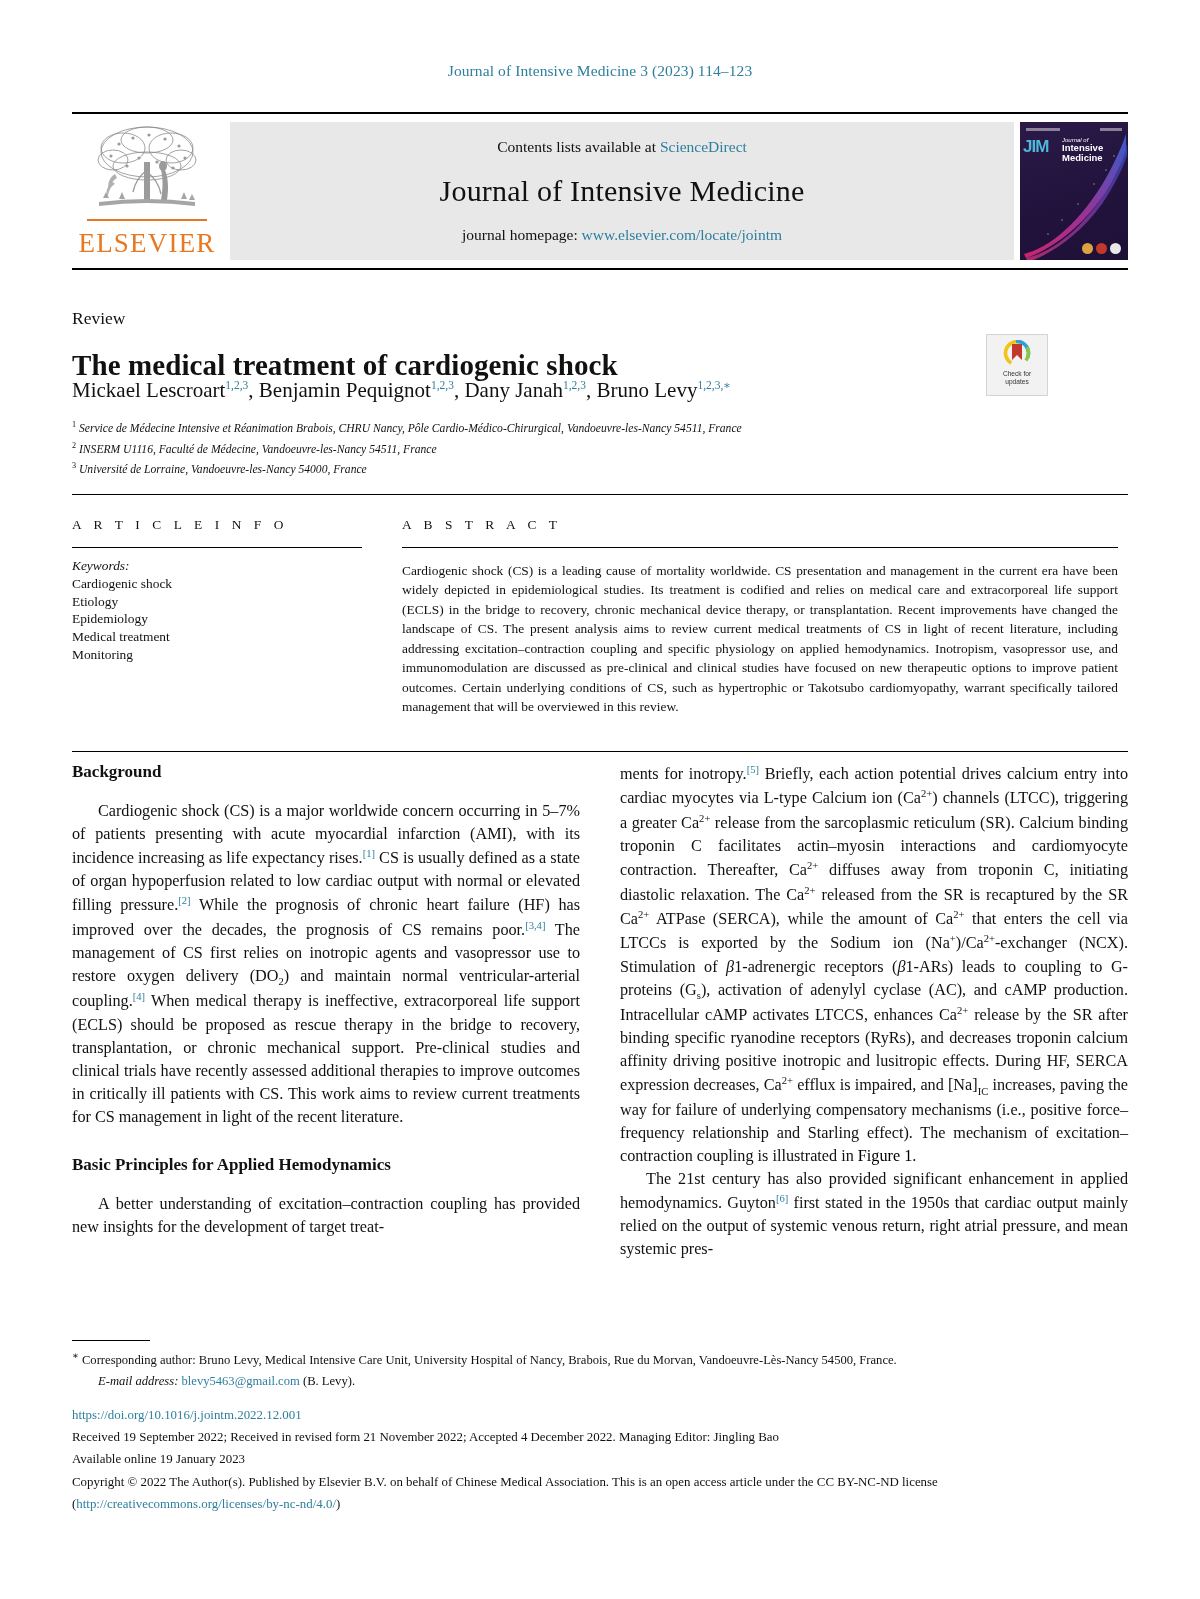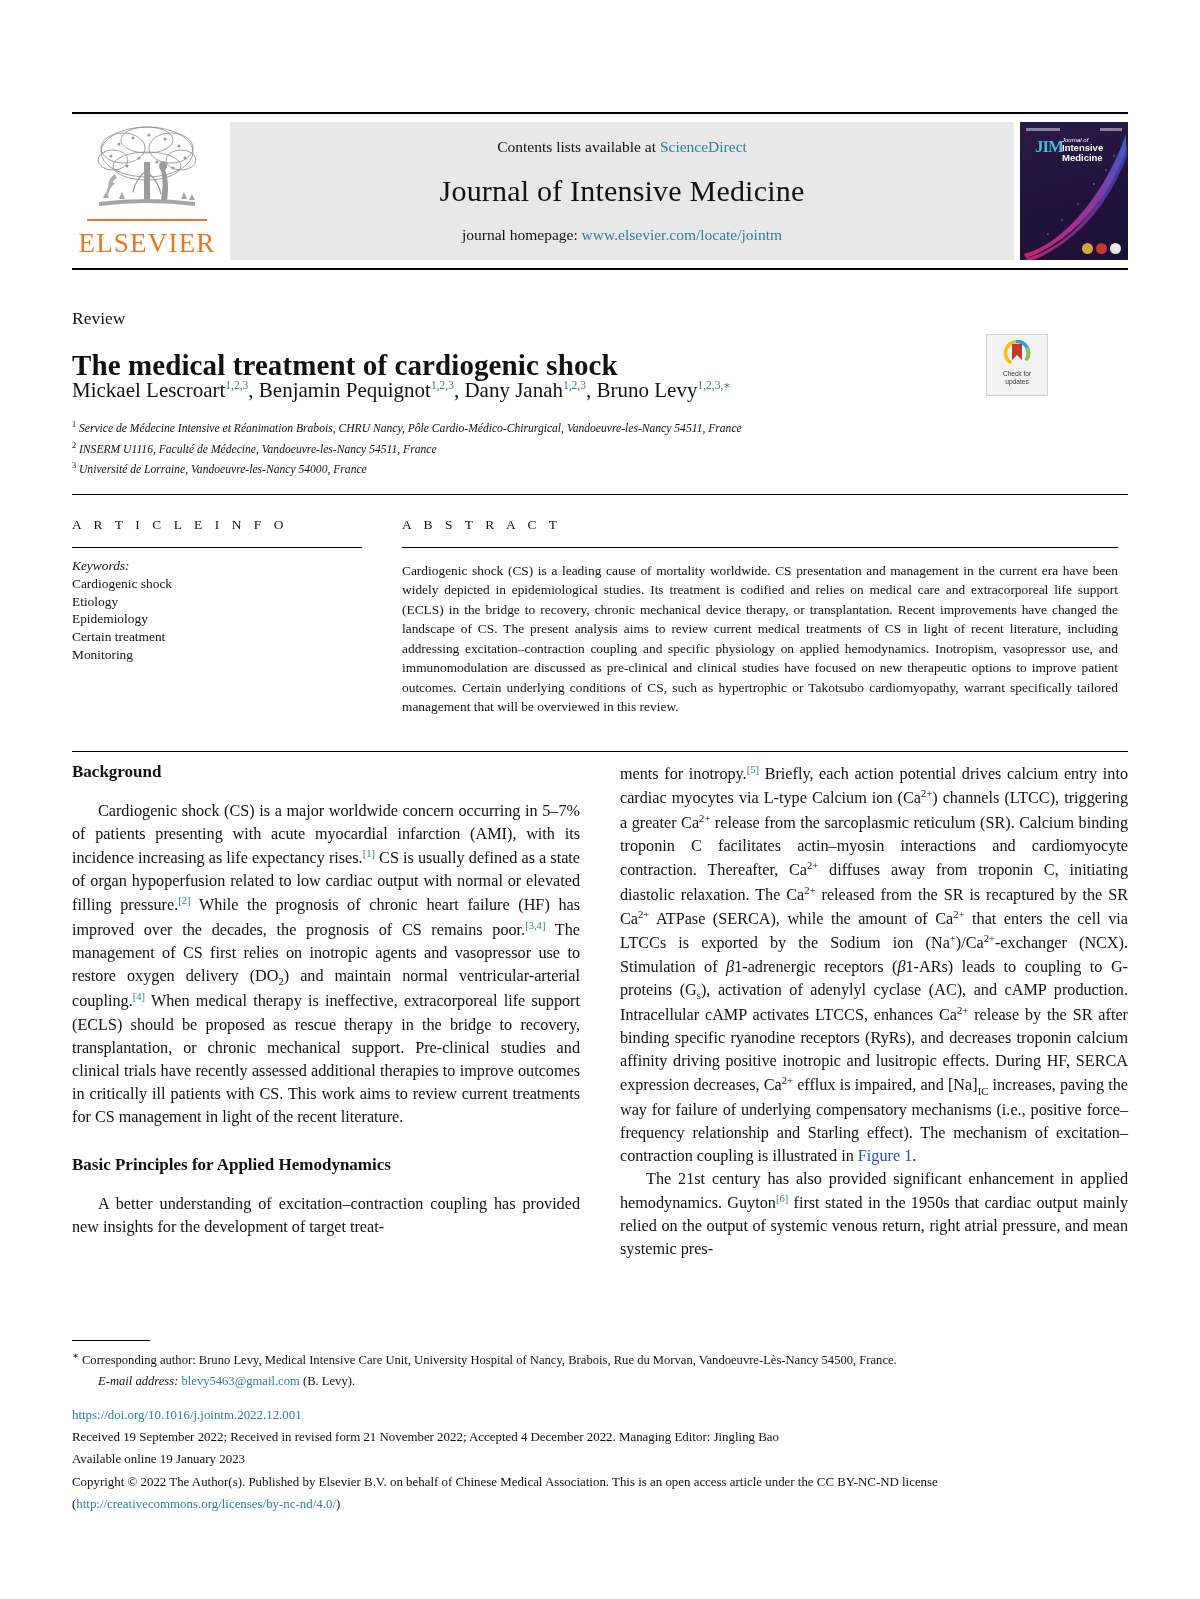--- a/index.html
+++ b/index.html
@@ -97,22 +97,22 @@
     overflow: hidden;
   }
   .cover-topbar {
     position: absolute; top: 5px; left: 6px; right: 6px; height: 5px;
     display: flex; justify-content: space-between; align-items: center;
   }
   .cover-topbar span {
     display:block; height: 3px; background: rgba(255,255,255,0.45);
   }
   .cover-jim {
-    position: absolute; top: 15px; left: 15px;
-    font-family: Liberation Serif, serif;
+    position: absolute; top: 15px; left: 3px;
+    font-family: Liberation Sans, sans-serif;
     font-weight: bold; font-size: 17px; color: #4db8d8; letter-spacing:-1px;text-align:center;
   }
   .cover-name {
     position: absolute; top: 15px; left: 42px; color: #fff;
     font-family: "Liberation Sans", sans-serif; line-height: 1.05;
   }
   .cover-name .s1 { font-size: 6px; font-style: italic; display:block; }
   .cover-name .s2 { font-size: 9.5px; font-weight: bold; display:block; }
   .cover-swoosh { position: absolute; inset: 0; }
   .cover-dots {
@@ -196,21 +196,21 @@
   .para {
     font-size: 16.2px; line-height: 1.42; text-align: justify;
     color: #111; margin: 0;
     text-indent: 26px;
     hyphens: none;
   }
   .para + .para { margin-top: 0; }
   .para sup { font-size: 10.6px; color: #2d7f9d; }
   .para sub { font-size: 10.6px; }
   .para .sup-blk { font-size: 10.6px; color: #111; vertical-align: super; }
-  .figref { color: #1d4ed8; }
+  .figref { color: #000000; }
 
   
   .footnote-rule {
     position: absolute; top: 1340px; left: 72px; width: 78px;
     border-top: 1.2px solid #000;
   }
   .footnote {
     position: absolute; top: 1348px; left: 72px; width: 1056px;
     font-size: 12.6px; line-height: 1.62; color: #111;
   }
@@ -225,20 +225,21 @@
   }
   .footer a { color: #2d7f9d; text-decoration: none; }
   .footer .doi { display: block; color: #2d7f9d; }
   .footer .line { display: block; }
 </style>
 </head>
 <body>
 
 <div class="page">
 
+  <div class="running-head">Journal of Intensive Medicine 3 (2023) 114–123</div>
 
   <div class="masthead">
 
     <div class="elsevier-logo">
       <svg class="elsevier-tree" viewBox="0 0 116 96">
         <g stroke="#8a8a8a" stroke-width="0.8" fill="none">
           <ellipse cx="58" cy="30" rx="46" ry="25"></ellipse>
           <ellipse cx="34" cy="26" rx="22" ry="15"></ellipse>
           <ellipse cx="82" cy="26" rx="22" ry="15"></ellipse>
           <ellipse cx="58" cy="18" rx="26" ry="13"></ellipse>
@@ -359,21 +360,21 @@
   <div class="infoblock">
 
     <div class="col-info">
       <div class="sec-head">A R T I C L E   I N F O</div>
       <div class="thin-rule"></div>
       <div class="keywords">
         <div class="kw-title">Keywords:</div>
         <div>Cardiogenic shock</div>
         <div>Etiology</div>
         <div>Epidemiology</div>
-        <div>Certain treatment</div>
+        <div>Medical treatment</div>
         <div>Monitoring</div>
       </div>
     </div>
 
     <div class="col-abstract">
       <div class="sec-head">A B S T R A C T</div>
       <div class="thin-rule"></div>
       <div class="abstract-text">Cardiogenic shock (CS) is a leading cause of mortality worldwide. CS presentation and management in the current era have been widely depicted in epidemiological studies. Its treatment is codified and relies on medical care and extracorporeal life support (ECLS) in the bridge to recovery, chronic mechanical device therapy, or transplantation. Recent improvements have changed the landscape of CS. The present analysis aims to review current medical treatments of CS in light of recent literature, including addressing excitation–contraction coupling and specific physiology on applied hemodynamics. Inotropism, vasopressor use, and immunomodulation are discussed as pre-clinical and clinical studies have focused on new therapeutic options to improve patient outcomes. Certain underlying conditions of CS, such as hypertrophic or Takotsubo cardiomyopathy, warrant specifically tailored management that will be overviewed in this review.</div>
     </div>
   </div>

